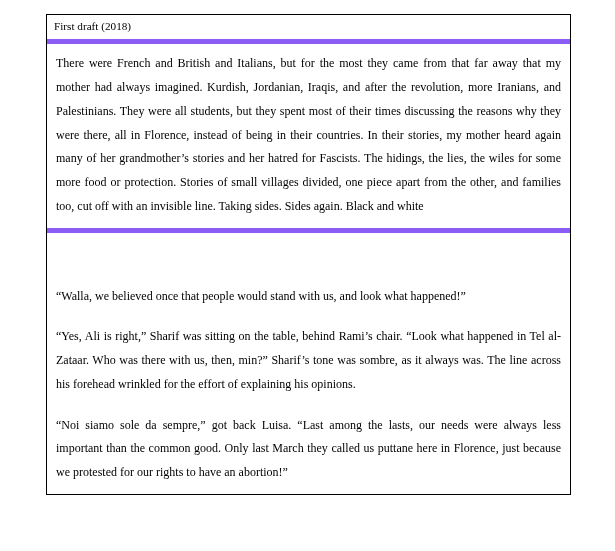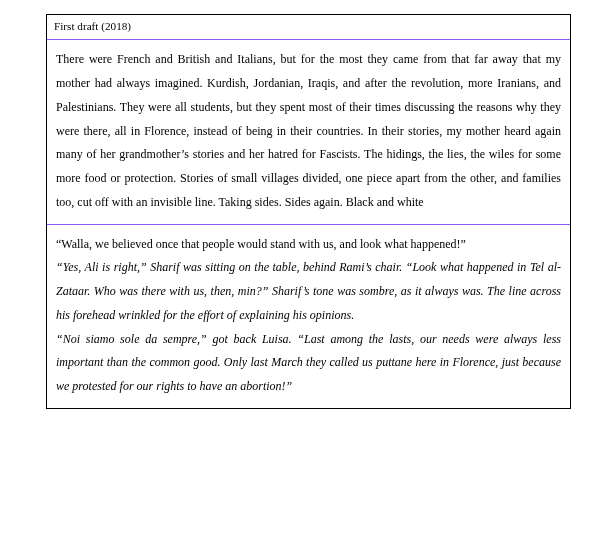--- a/index.html
+++ b/index.html
@@ -21,21 +21,21 @@
     box-sizing: border-box;
     padding: 14px 44px 14px 46px;
   }
   .table {
     width: 100%;
     border: 1px solid #000000;
     border-collapse: collapse;
     box-sizing: border-box;
   }
   .row {
-    border-bottom: 1px solid #8b5cf6;
+    border-bottom: 5px solid #8b5cf6;
     box-sizing: border-box;
   }
   .row:last-child {
     border-bottom: none;
   }
   .header-cell {
     padding: 5px 7px 6px 7px;
     font-size: 11.2px;
     line-height: 1.2;
   }
@@ -44,28 +44,28 @@
     font-size: 12px;
     line-height: 1.98;
     text-align: justify;
     text-justify: inter-word;
     hyphens: none;
   }
   .body-cell p {
     margin: 0 0 0 0;
   }
   .body-cell p + p {
-    margin-top: 0px;
-    font-style: italic;
+    margin-top: 17px;
   }
   .first-draft-text {
     text-align: justify;
   }
   .final-draft-text p {
     text-align: justify;
+    margin-top: 44px;
   }
 </style>
 </head>
 <body>
 
 <div class="page">
   <div class="table">
 
     <div class="row">
       <div class="header-cell">First draft (2018)</div>

